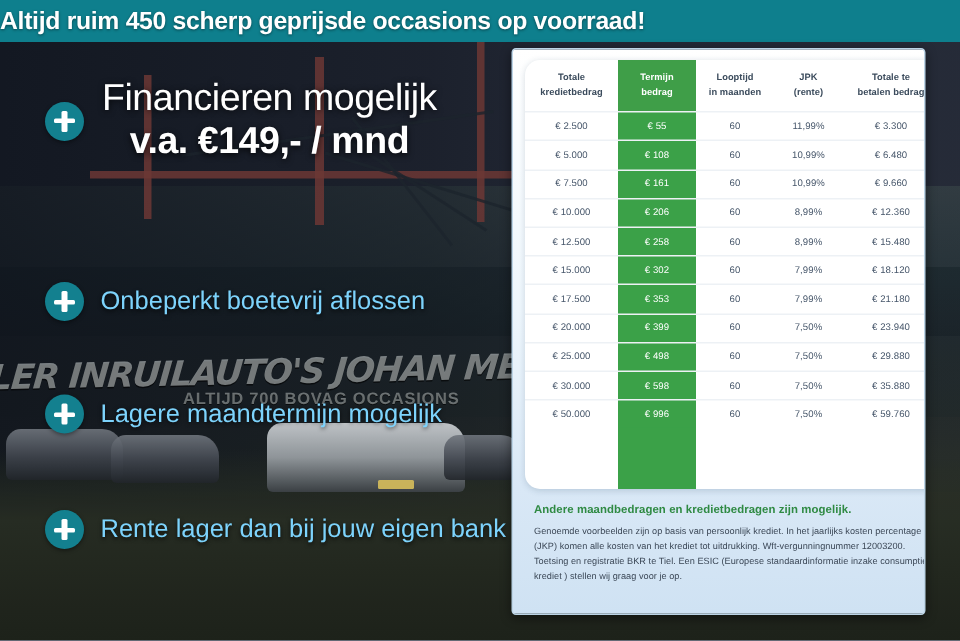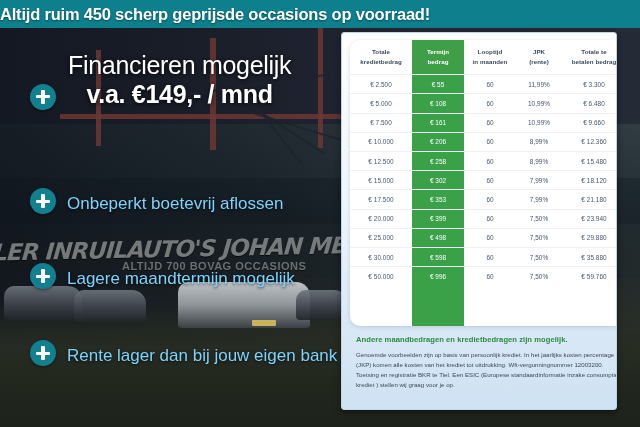--- a/index.html
+++ b/index.html
@@ -77,21 +77,21 @@
     font-weight: 700; font-size: 16.5px; color: #ffffff;
     letter-spacing: -.2px;
     text-shadow: 0 1px 2px rgba(0,0,0,.45);
     white-space: nowrap;
   }
 
   
   #features {
     position: absolute; left: 0; top: 28px; width: 344px; height: 399px;
   }
-  .feature { position: absolute; display: flex; align-items: flex-end; }
+  .feature { position: absolute; display: flex; align-items: center; }
   .bullet {
     flex: none;
     width: 26px; height: 26px; border-radius: 50%;
     background: #13808f;
     position: relative;
     box-shadow: 0 1px 3px rgba(0,0,0,.45);
   }
   .bullet::before, .bullet::after {
     content: ""; position: absolute; background: #fff; border-radius: 1px;
   }

